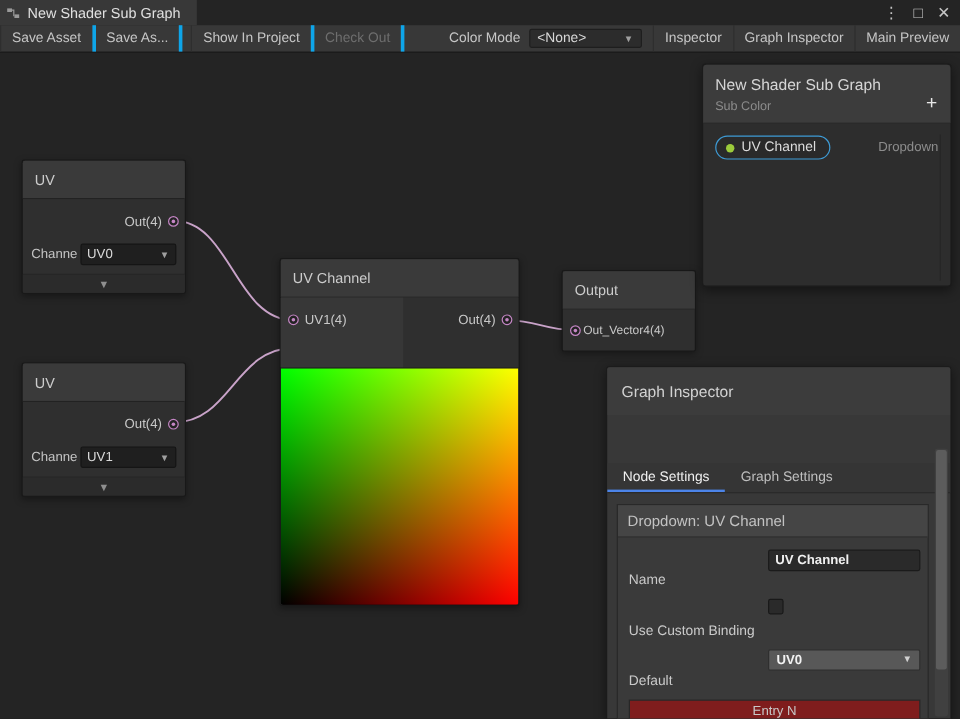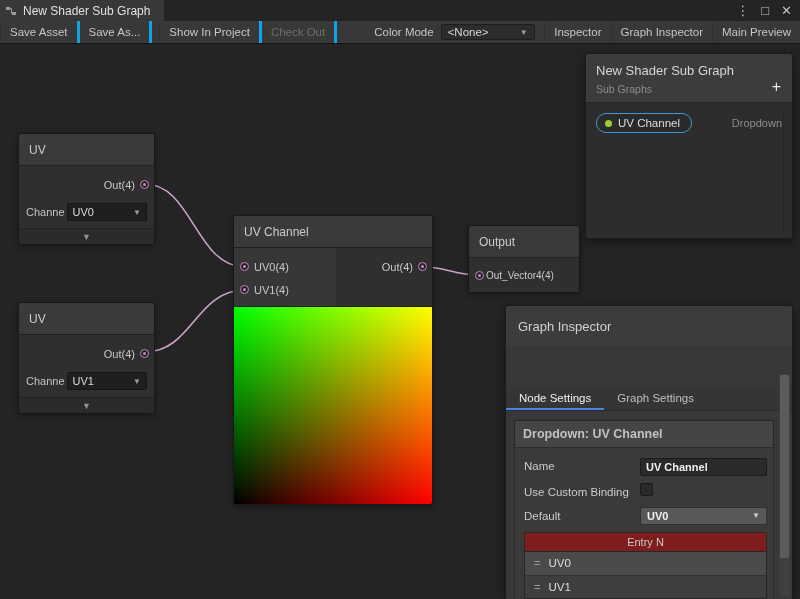--- a/index.html
+++ b/index.html
@@ -74,24 +74,24 @@
 
   
   .inspector { position:absolute; left:505px; top:261px; width:288px; height:294px; background:#383838; border:1px solid #1B1B1B; border-bottom:none; border-radius:3px 3px 0 0; box-shadow:0 3px 10px rgba(0,0,0,.45); overflow:hidden; }
   .insp-header { background:#3C3C3C; height:40px; display:flex; align-items:center; padding:0 12px; font-size:13px; color:#D2D2D2; }
   .insp-tabs { display:flex; height:25px; background:#353535; border-bottom:1px solid #2A2A2A;margin-top:40px; }
   .insp-tab { padding:0 13px; display:flex; align-items:center; font-size:11.5px; color:#BFBFBF; position:relative; cursor:pointer; }
   .insp-tab.active { color:#EFEFEF; }
   .insp-tab.active::after { content:""; position:absolute; left:0; right:0; bottom:0; height:2px; background:#4C84E8; }
   .insp-content { position:relative; padding:9px 18px 0 8px; height:calc(100% - 65px); }
   .section { border:1px solid #292929; height:100%; background:#3A3A3A; display:flex; flex-direction:column; }
-  .section-header { background:#454545; padding:6px 8px; font-size:12.5px; font-weight:bold; color:#C2C2C2; border-bottom:1px solid #2C2C2C; }
+  .section-header { background:#454545; padding:6px 8px; font-size:12.5px; font-weight:normal; color:#C2C2C2; border-bottom:1px solid #2C2C2C; }
   .section-body { padding:9px 6px 0 9px; flex:1; position:relative; }
   .frow { display:flex; margin-bottom:7px; }
-  .flabel { width:116px; font-size:11.5px; color:#CACACA; padding-top:2px; line-height:1.3; }
+  .flabel { width:116px; font-size:11.5px; color:#CACACA; padding-top:2px; line-height:1.3;margin-top:18px; }
   .flabel.entries { padding-top:34px; }
   .fvalue { flex:1; }
   .text-input { width:100%; height:18px; background:#2A2A2A; border:1px solid #1B1B1B; border-radius:2px; color:#F0F0F0; font-size:11px; font-weight:bold; padding:0 5px; font-family:"Liberation Sans", sans-serif; outline:none; }
   .checkbox { width:13px; height:13px; background:#2A2A2A; border:1px solid #191919; border-radius:2px; cursor:pointer; }
   .dd-select { height:18px; background:#585858; border:1px solid #2F2F2F; border-radius:2px; display:flex; align-items:center; justify-content:space-between; padding:0 6px; color:#F2F2F2; font-size:11px; font-weight:bold; cursor:pointer; }
   .dd-select .arrow { color:#D0D0D0; }
   .entry-list { border:1px solid #272727; background:#3A3A3A; }
   .entry-header { height:19px; display:flex; align-items:center; justify-content:center; font-size:11px; color:#C8C8C8; border-bottom:1px solid #272727; background:#7f1d1d; }
   .entry-row { height:23px; display:flex; align-items:center; gap:8px; padding:0 9px; font-size:11.5px; color:#DDDDDD; cursor:pointer; }
   .entry-row.r0 { background:#4A4A4A; }
@@ -180,24 +180,20 @@
     </div>
     <div class="collapse-bar">▼</div>
   </div>
 
   <div class="node node-uvch">
     <div class="node-title">UV Channel</div>
     <div class="uvch-body">
       <div class="uvch-inputs">
         <div class="in-row">
           <span class="port"></span>
-          <span>UV0(4)</span>
-        </div>
-        <div class="in-row">
-          <span class="port"></span>
           <span>UV1(4)</span>
         </div>
       </div>
       <div class="uvch-out">
         <span>Out(4)</span>
         <span class="port"></span>
       </div>
     </div>
     <div class="preview"></div>
   </div>
@@ -206,21 +202,21 @@
     <div class="node-title">Output</div>
     <div class="out-body">
       <span class="port"></span>
       <span>Out_Vector4(4)</span>
     </div>
   </div>
 
   <div class="blackboard">
     <div class="bb-header">
       <div class="bb-title">New Shader Sub Graph</div>
-      <div class="bb-sub">Sub Graphs</div>
+      <div class="bb-sub">Sub Color</div>
       <div class="bb-add">+</div>
     </div>
     <div class="bb-row">
       <div class="bb-pill">
         <span class="bb-dot"></span>
         <span>UV Channel</span>
       </div>
       <span class="bb-type">Dropdown</span>
     </div>
     <div class="bb-scroll"></div>

